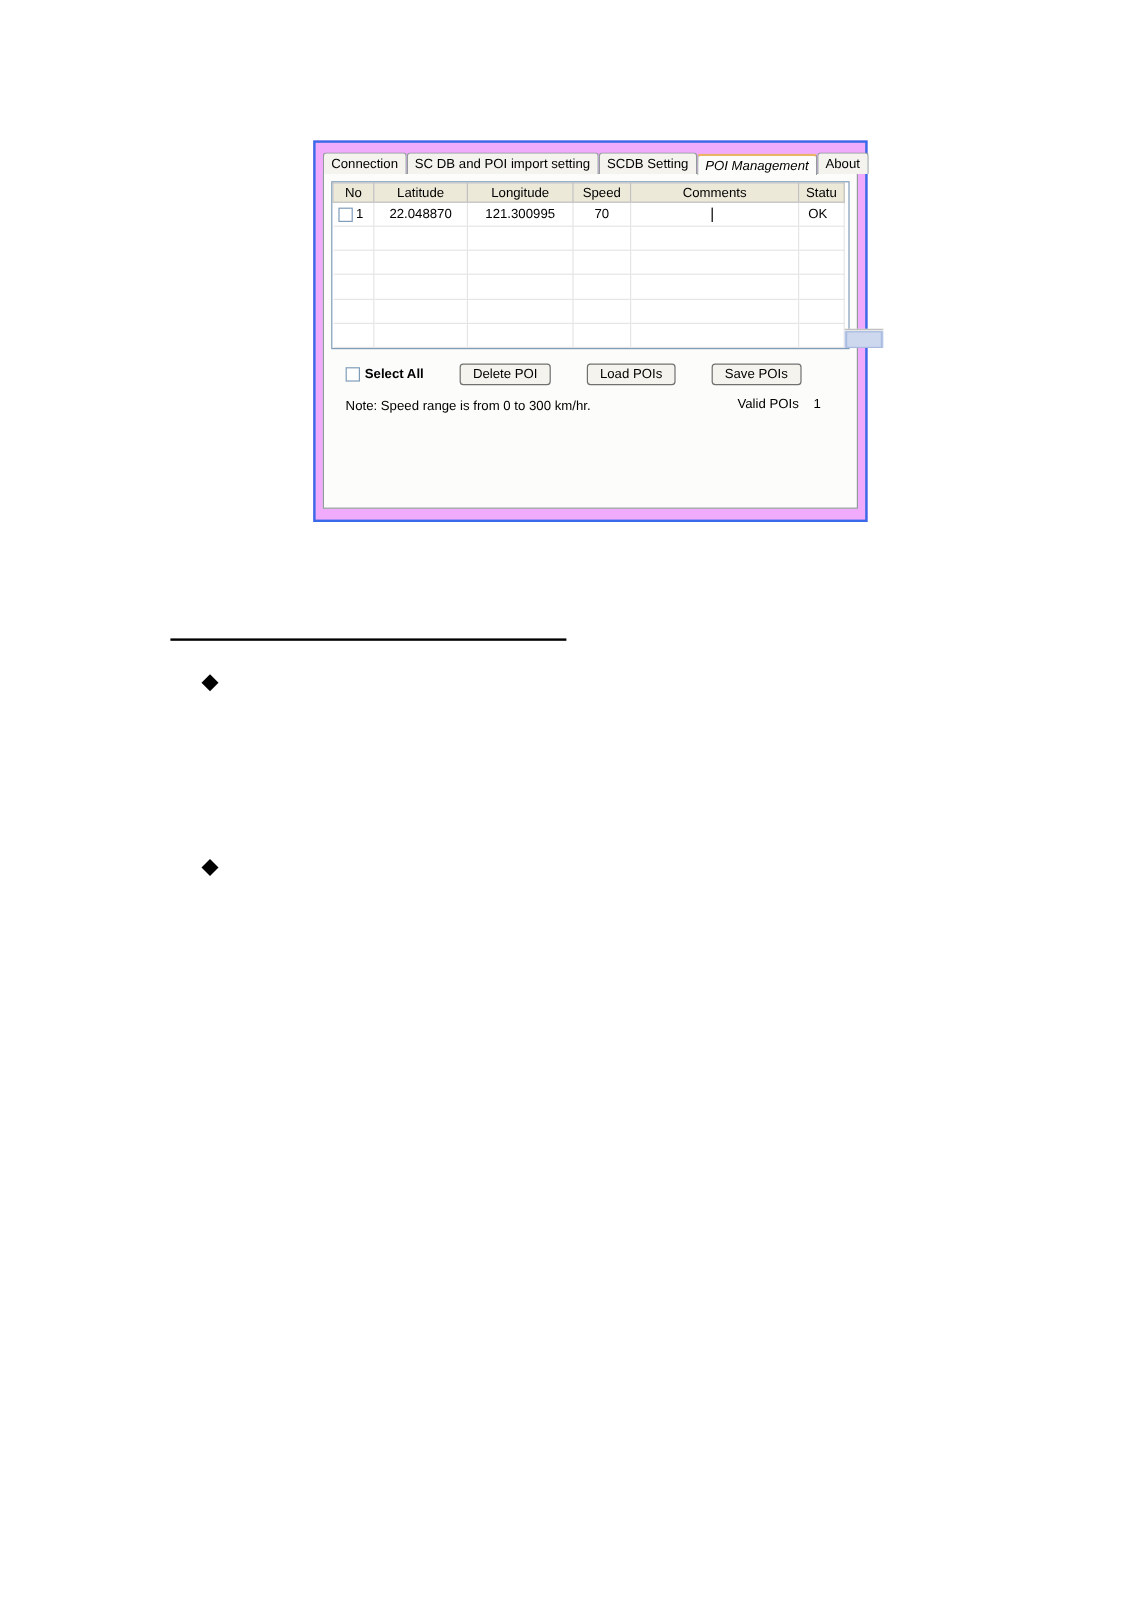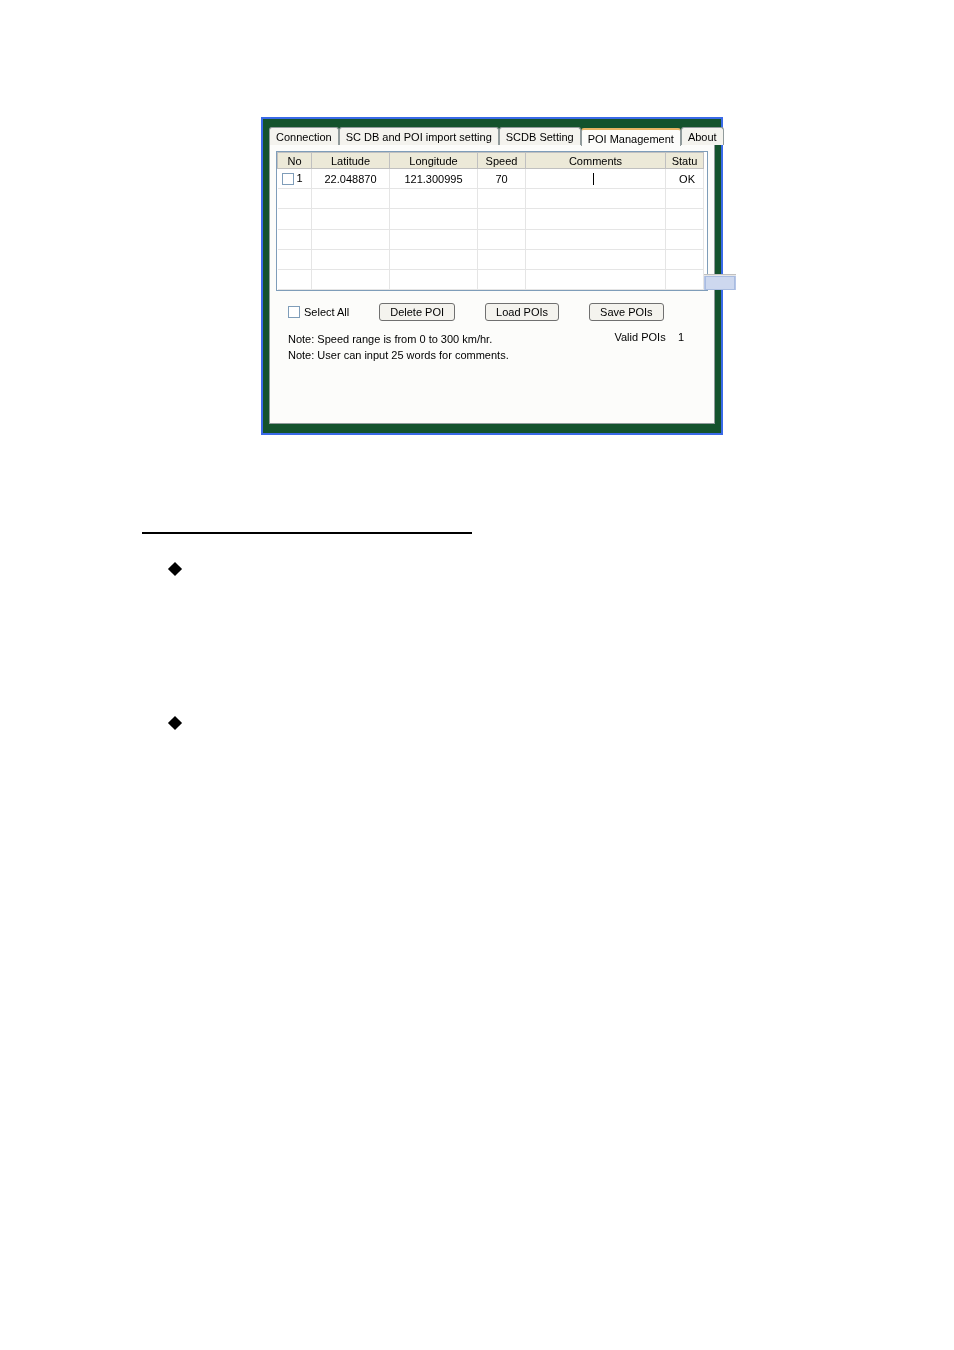--- a/index.html
+++ b/index.html
@@ -11,21 +11,21 @@
       font-size: 11px;
       width: 954px;
       height: 1350px;
     }
     .app-window {
       position: absolute;
       left: 261px;
       top: 117px;
       width: 462px;
       height: 318px;
-      background: #14532d;
+      background: #f0abfc;
       border: 2px solid #3a6ae8;
       padding: 6px 6px 6px 6px;
     }
     .tab-strip {
       display: flex;
       align-items: flex-end;
       height: 20px;
       margin-bottom: -1px;
       position: relative;
       z-index: 2;
@@ -44,20 +44,21 @@
       height: 18px;
       line-height: 14px;
     }
     .tab.active {
       background: #fcfcfa;
       border-top: 2px solid #e9b463;
       padding-bottom: 3px;
       margin-bottom: -1px;
       z-index: 3;
       position: relative;
+      font-style: italic;
     }
     .tab-panel {
       border: 1px solid #919b9c;
       background: #fcfcfa;
       padding: 6px 6px 6px 6px;
       position: relative;
       z-index: 1;
       height: 280px;
     }
     .grid-wrap {
@@ -85,21 +86,21 @@
     table.grid td {
       border-right: 1px solid #e5e5e5;
       border-bottom: 1px solid #e5e5e5;
       font-size: 11px;
       padding: 1px 2px;
       text-align: center;
       height: 16px;
       background: #fff;
     }
     table.grid td.left { text-align: left; padding-left: 4px; }
-    table.grid td.right { text-align: right; padding-right: 8px; }
+    table.grid td.right { padding-right: 8px; }
     .chk {
       width: 12px;
       height: 12px;
       border: 1px solid #7f9db9;
       display: inline-block;
       background: #fff;
       vertical-align: middle;
     }
     .hscroll {
       height: 16px;
@@ -123,20 +124,21 @@
     .controls-row {
       display: flex;
       align-items: center;
       gap: 30px;
       margin-top: 12px;
       padding-left: 12px;
     }
     .select-all {
       display:flex; align-items:center; gap:4px;
       font-size:11px;
+      font-weight:bold;
     }
     .btn {
       border:1px solid #707070;
       background:#f4f3ee;
       border-radius:3px;
       padding:2px 10px;
       font-size:11px;
       min-width:72px;
       text-align:center;
       cursor:pointer;
@@ -293,21 +295,20 @@
     </div>
 
     <div class="valid-pois">
       <span>Valid POIs</span>
       &nbsp;&nbsp;
       <span>1</span>
     </div>
 
     <div class="notes">
       <div>Note: Speed range is from 0 to 300 km/hr.</div>
-      <div>Note:  User can input 25 words for comments.</div>
     </div>
   </div>
 </div>
 
 <div class="doc-section">
   <div class="doc-heading"></div>
   <div class="bullet-row"><span class="bullet"></span></div>
   <div class="bullet-row"><span class="bullet"></span></div>
 </div>
 

